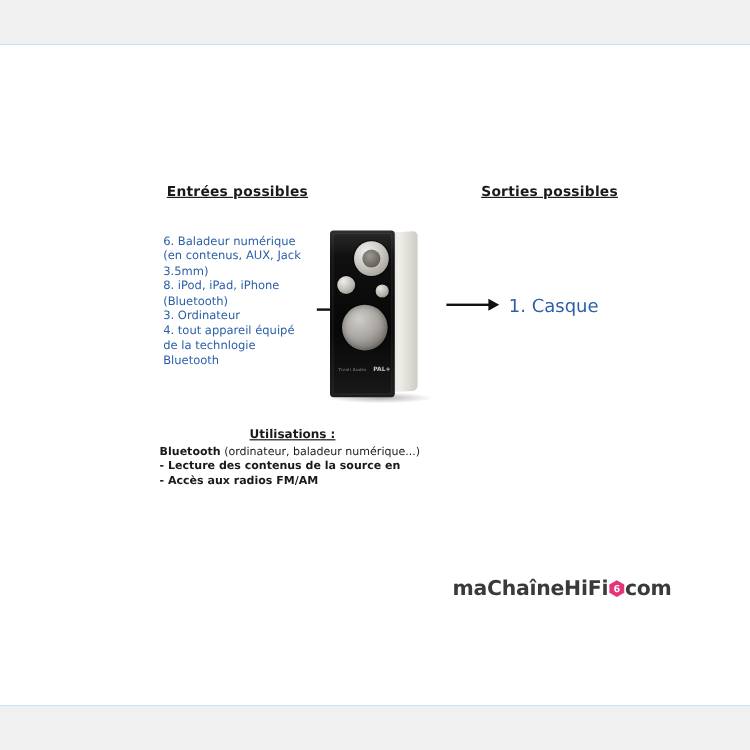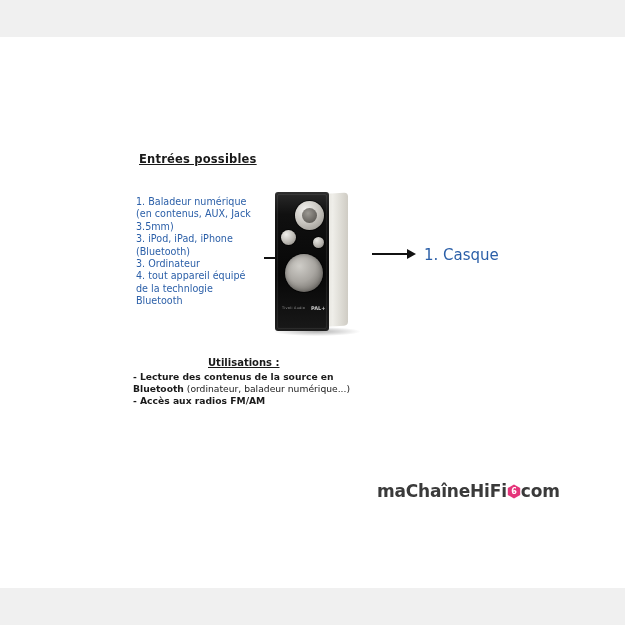--- a/index.html
+++ b/index.html
@@ -270,26 +270,27 @@
 
 <div id="page">
 
   <div class="band top"></div>
   <div class="band bottom"></div>
 
   <div class="canvas">
 
     <div class="heading" id="heading-entrees">Entrées possibles</div>
 
+    <div class="heading" id="heading-sorties">Sorties possibles</div>
 
     <div class="blue-list">
-      <p class="item">1. Baladeur numérique</p>
+      <p class="item">6. Baladeur numérique</p>
       <p class="item">(en contenus, AUX, Jack</p>
       <p class="item">3.5mm)</p>
-      <p class="item">3. iPod, iPad, iPhone</p>
+      <p class="item">8. iPod, iPad, iPhone</p>
       <p class="item">(Bluetooth)</p>
       <p class="item">3. Ordinateur</p>
       <p class="item">4. tout appareil équipé</p>
       <p class="item">de la technlogie</p>
       <p class="item">Bluetooth</p>
     </div>
 
     <div class="arrow" id="arrow-in">
       <div class="shaft"></div>
       <div class="head"></div>
@@ -313,24 +314,24 @@
       <div class="shaft"></div>
       <div class="head"></div>
     </div>
 
     <div class="output-item">1. Casque</div>
 
     <div class="util-title">Utilisations :</div>
 
     <div class="util-lines">
       <p class="line">
-        <b>- Lecture des contenus de la source en</b><span class="norm"></span>
+        <b>Bluetooth</b><span class="norm"> (ordinateur, baladeur numérique...)</span>
       </p>
       <p class="line">
-        <b>Bluetooth</b><span class="norm"> (ordinateur, baladeur numérique...)</span>
+        <b>- Lecture des contenus de la source en</b><span class="norm"></span>
       </p>
       <p class="line">
         <b>- Accès aux radios FM/AM</b><span class="norm"></span>
       </p>
     </div>
 
     <div class="logo">
       <span>maChaîneHiFi</span><span class="hexa"><svg width="14" height="15" viewBox="0 0 14 15">
             <polygon points="7,0.6 13.2,4.1 13.2,10.9 7,14.4 0.8,10.9 0.8,4.1" fill="#e5357a"></polygon>
             <text x="7" y="10.4" text-anchor="middle" font-family="DejaVu Sans, sans-serif" font-size="8" font-weight="bold" fill="#ffffff">6</text>

